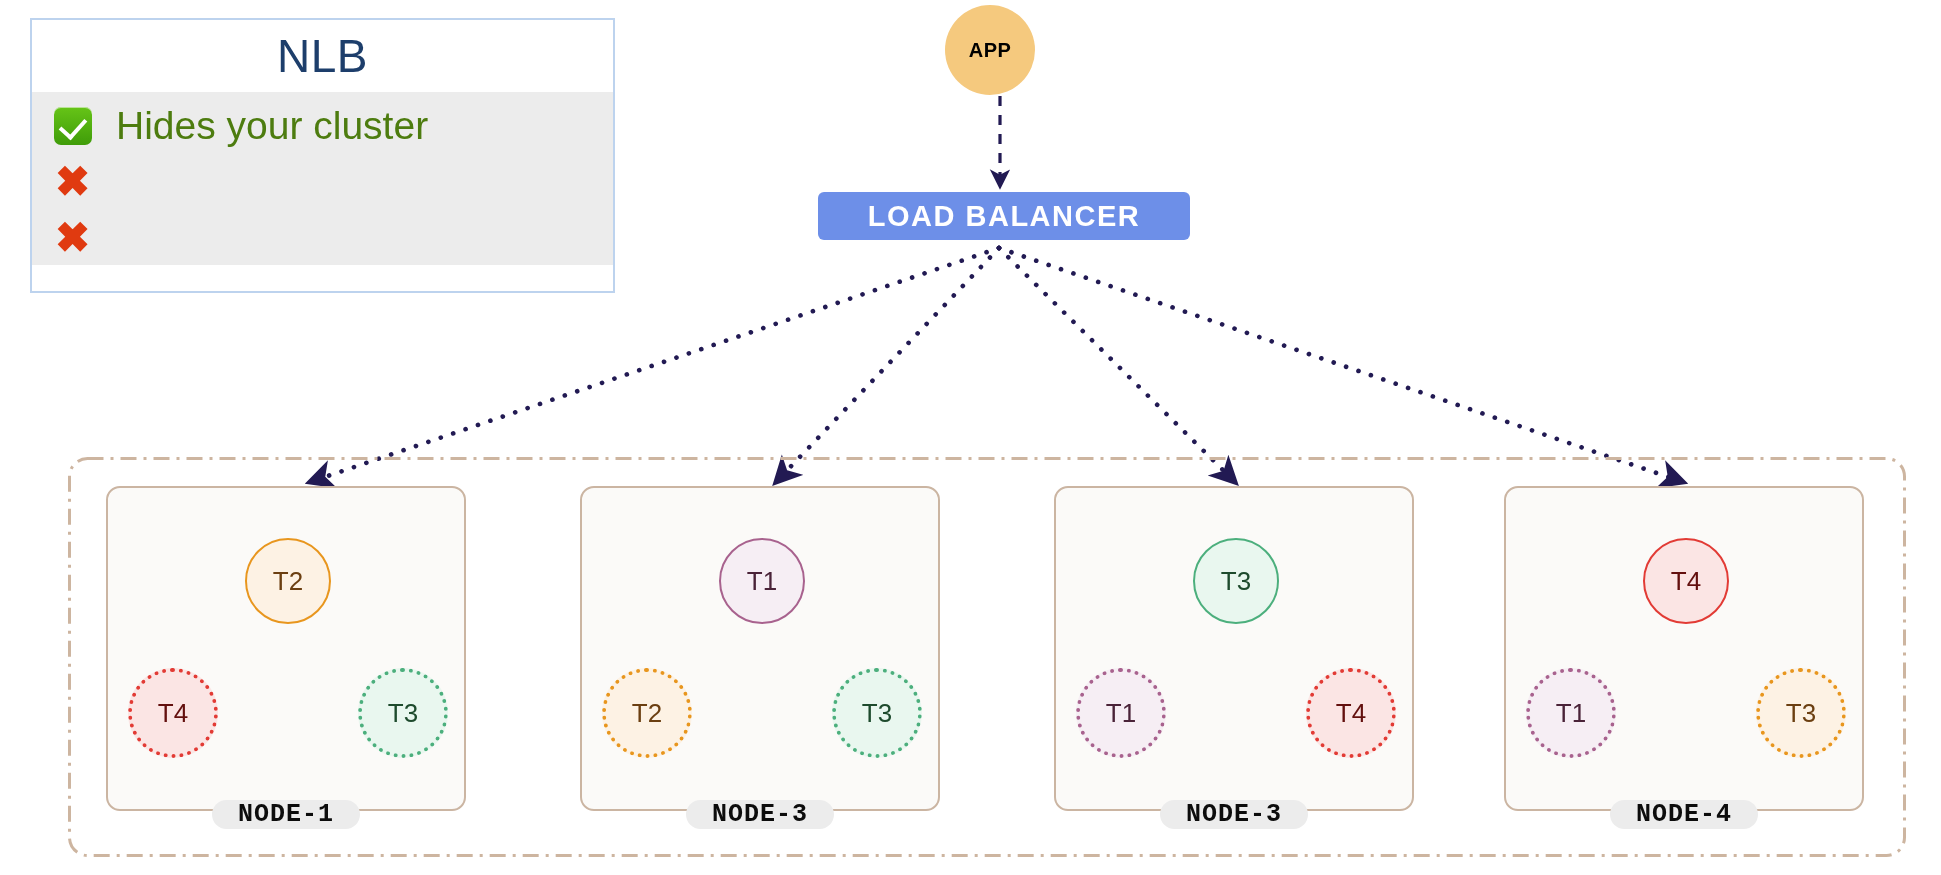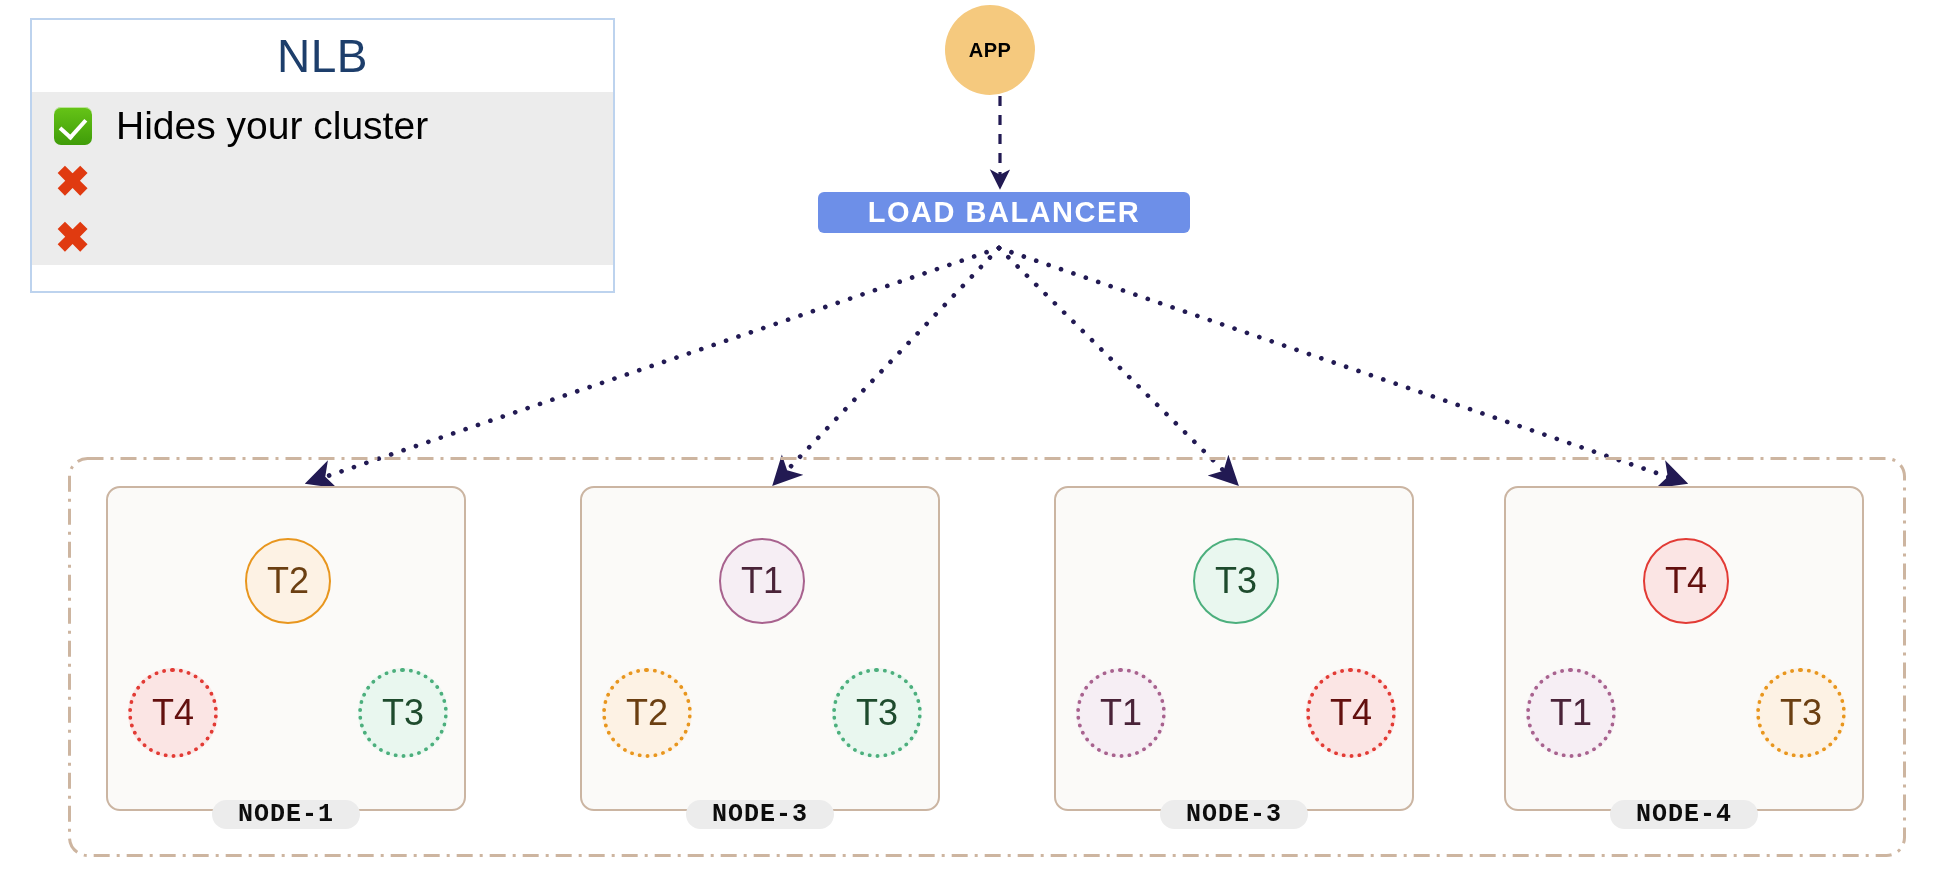--- a/index.html
+++ b/index.html
@@ -67,42 +67,42 @@
   }
   .mark-cross {
     color: #e03a10;
     font-size: 42px;
     font-weight: 700;
     line-height: 1;
     margin-left: 1px;
   }
   .legend-text {
     font-size: 39px;
-    color: #000000;
+    color: #4d7c0f;
     white-space: nowrap;
     padding-left: 6px;
   }
 
   
   #app-node {
     position: absolute;
     left: 945px; top: 5px;
     width: 90px; height: 90px;
     border-radius: 50%;
     background: #f5c97e;
     display: flex; align-items: center; justify-content: center;
     font-size: 20px; font-weight: 700; color: #000000;
     letter-spacing: .4px;
   }
 
   
   #load-balancer {
     position: absolute;
     left: 818px; top: 192px;
-    width: 372px; height: 41px;
+    width: 372px; height: 48px;
     background: #6d8fe8;
     border-radius: 6px;
     display: flex; align-items: center; justify-content: center;
     color: #ffffff;
     font-size: 29px; font-weight: 700;
     letter-spacing: 1.5px;
   }
 
   
   #edges {
@@ -135,21 +135,21 @@
   }
   #node-0 { left: 38px; }
   #node-1 { left: 512px; }
   #node-2 { left: 986px; }
   #node-3 { left: 1436px; }
 
   .task-circle {
     position: absolute;
     border-radius: 50%;
     display: flex; align-items: center; justify-content: center;
-    font-size: 36px;
+    font-size: 26px;
     font-family: "Liberation Sans", sans-serif;
   }
   .task-primary {
     width: 86px; height: 86px;
     left: 137px; top: 50px;
     border-width: 2.5px; border-style: solid;
   }
   .task-sec-left {
     width: 90px; height: 90px;
     left: 20px; top: 180px;

